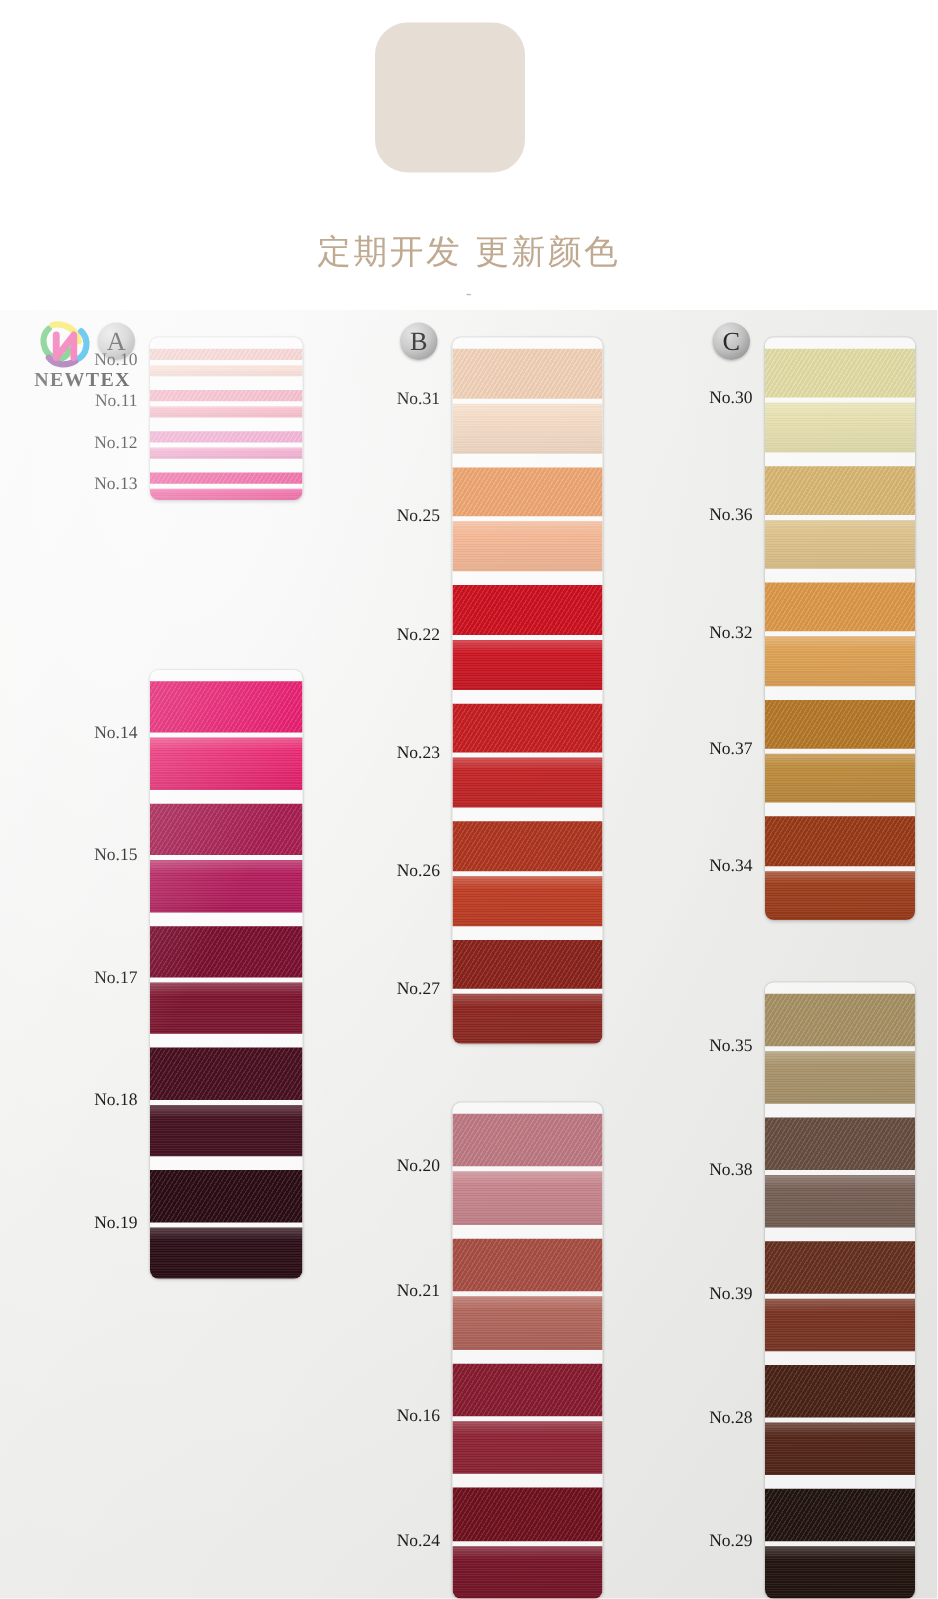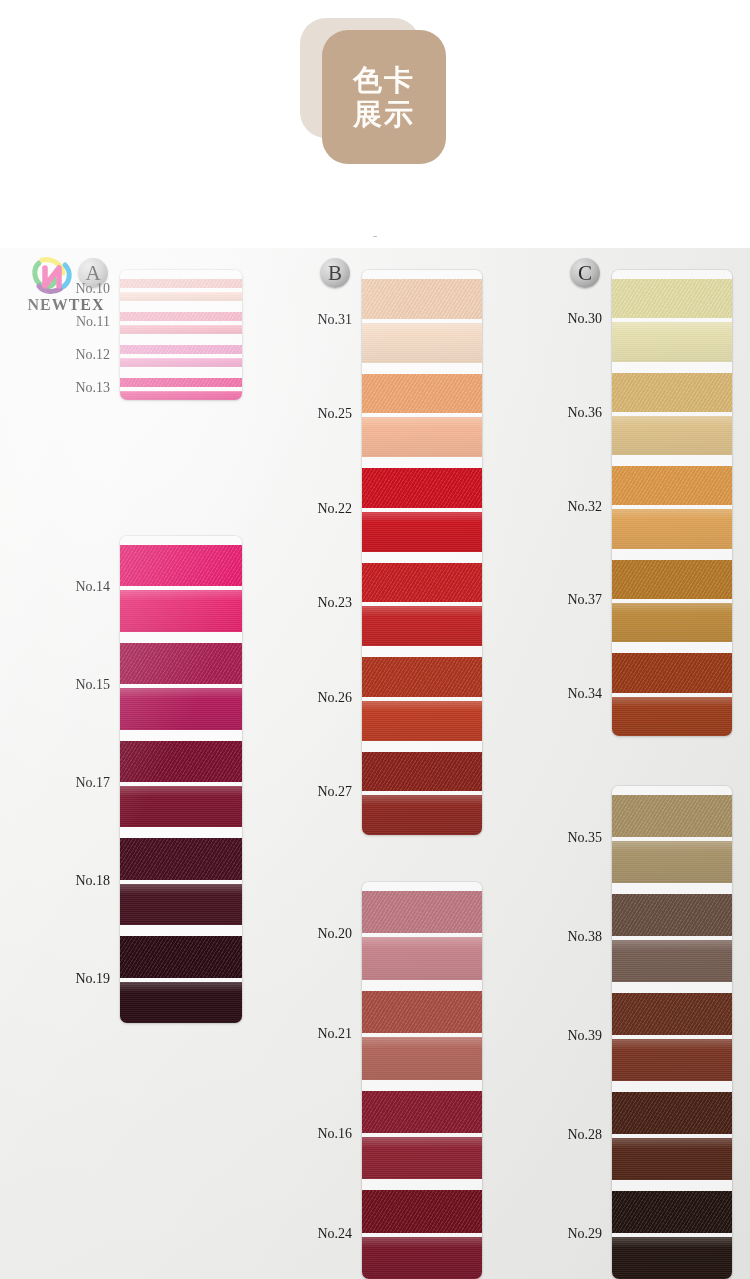--- a/index.html
+++ b/index.html
@@ -146,26 +146,23 @@
     text-align:right;
   }
 </style>
 </head>
 <body>
 
 <div class="header">
 
   <div class="badge-wrap">
     <div class="badge-back"></div>
-    <div class="badge-front">
-      <div class="badge-line">色卡</div>
-      <div class="badge-line">展示</div>
-    </div>
   </div>
 
+  <div class="subtitle">定期开发 更新颜色</div>
   <div class="subtitle-dash">-</div>
 </div>
 
 <div class="board">
 
   <div class="logo">
     <div class="logo-mark">
       <svg viewBox="0 0 44 40" width="44" height="40" aria-hidden="true">
         <path d="M9 7 C2 13 4 26 13 30 C20 33 26 28 24 22" fill="none" stroke="#32b34a" stroke-width="5" stroke-linecap="round"></path>
         <path d="M12 4 C22 2 32 8 33 17" fill="none" stroke="#f4e02a" stroke-width="5" stroke-linecap="round"></path>

